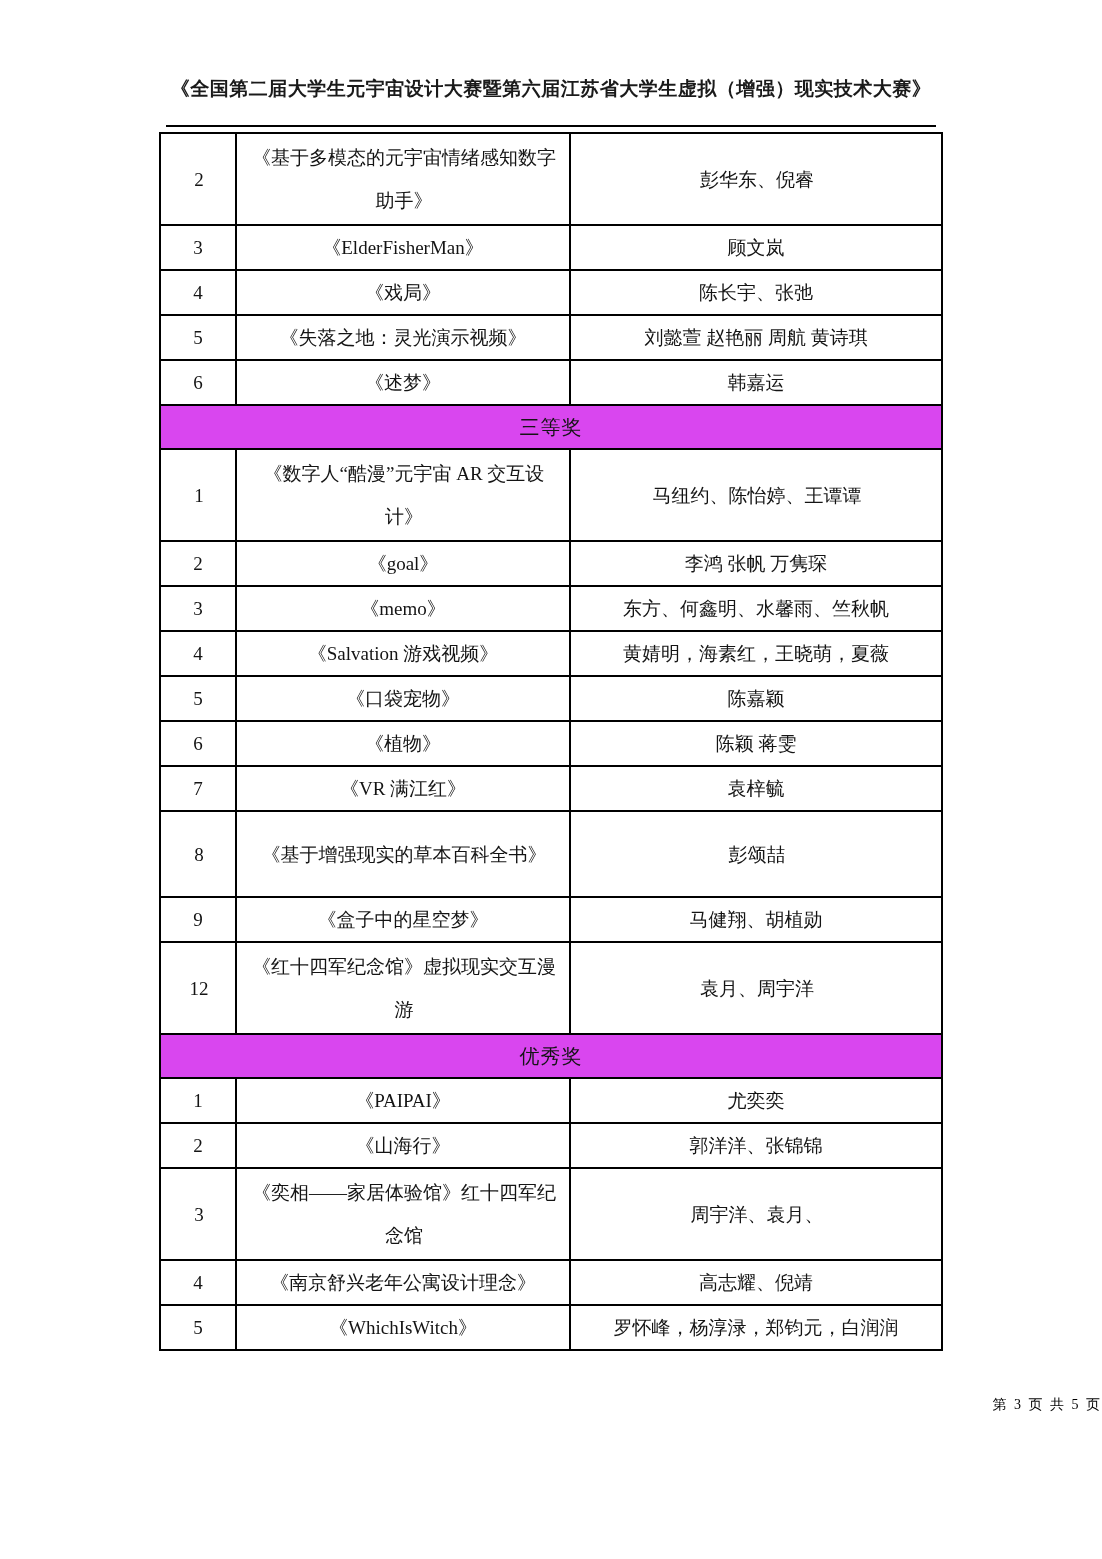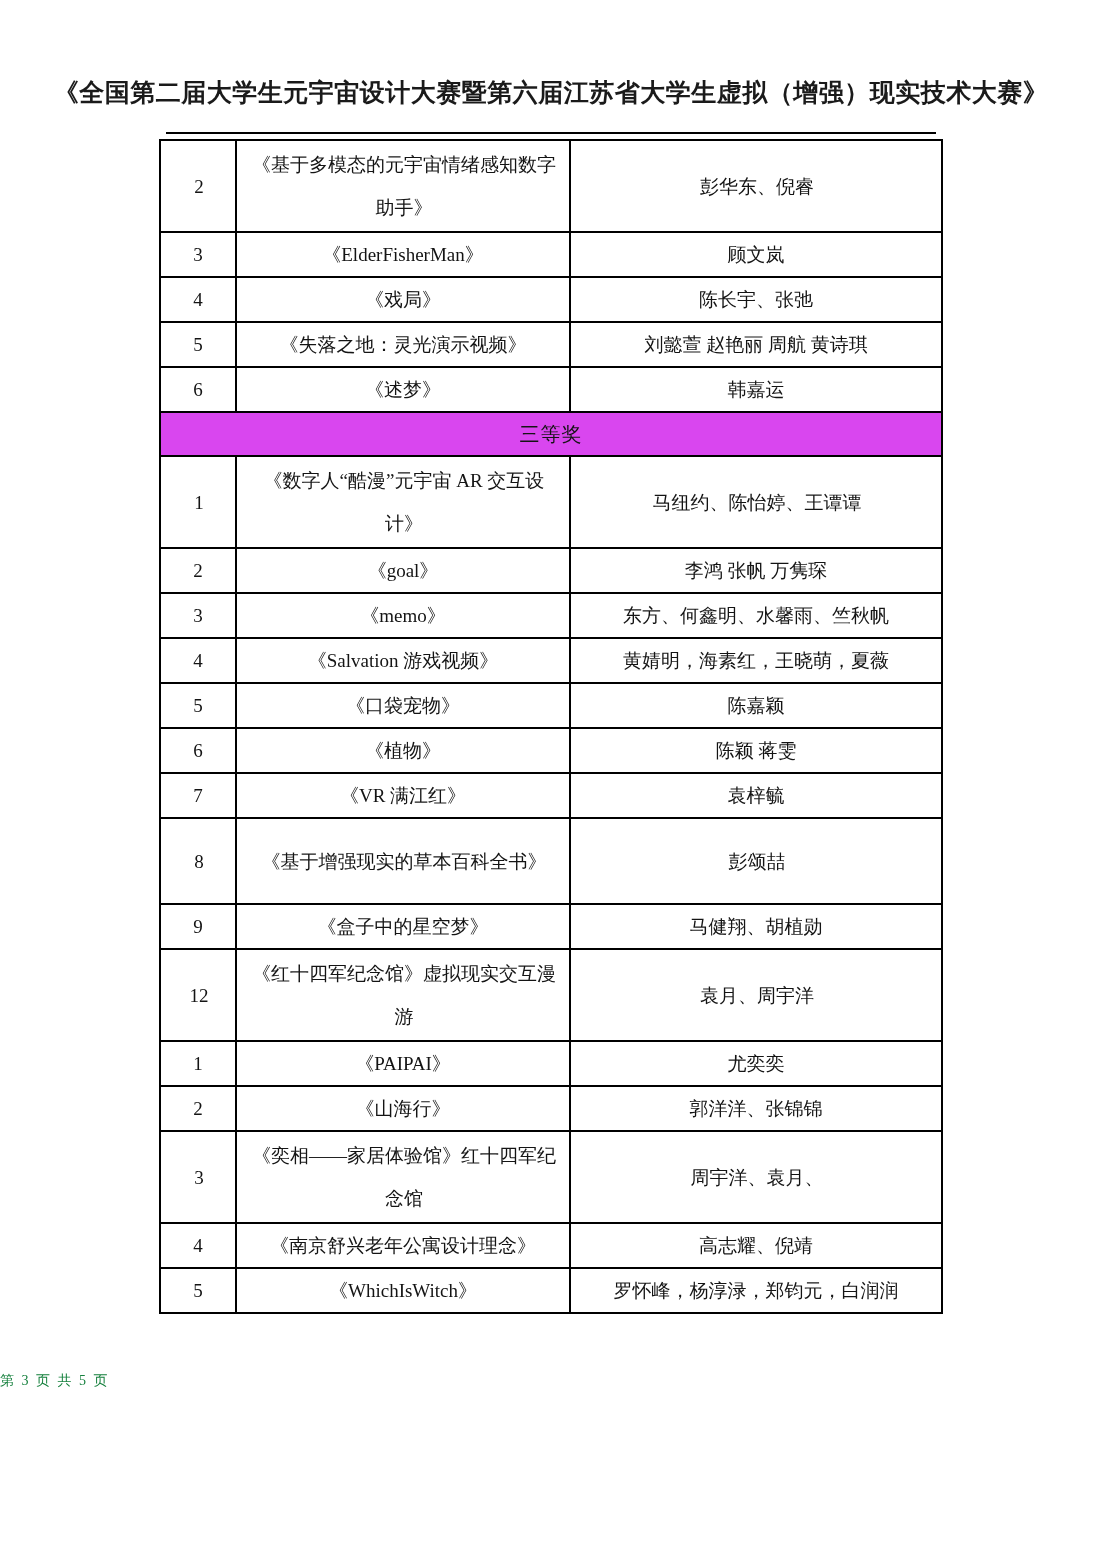--- a/index.html
+++ b/index.html
@@ -11,21 +11,21 @@
     width: 1102px;
     height: 1559px;
     position: relative;
     font-family: "Liberation Serif", "DejaVu Serif", serif;
     color: #141414;
   }
   .page-header {
     padding-top: 76px;
     text-align: center;
     font-weight: bold;
-    font-size: 25px;
+    font-size: 19px;
     letter-spacing: 0.5px;
     color: #1a1a1a;
   }
   .header-rule {
     width: 770px;
     margin: 23px auto 5px auto;
     border: 0;
     border-top: 2.5px solid #000;
     height: 0;
   }
@@ -49,24 +49,24 @@
   table.awards tr.section { height: 44px; }
   table.awards tr.section td {
     background: #d946ef;
     font-size: 20px;
     letter-spacing: 1px;
   }
   .col-no { width: 52px; }
   .col-title { width: 310px; }
   .col-winners { width: 348px; }
   .page-footer {
-    margin-top: 58px;
-    text-align: left;
+    margin-top: 45px;
+    text-align: right;
     font-size: 14px;
-    color: #15803d;
+    color: #000000;
     letter-spacing: 2px;
   }
 </style>
 </head>
 <body>
 
 <div class="page-header">《全国第二届大学生元宇宙设计大赛暨第六届江苏省大学生虚拟（增强）现实技术大赛》</div>
 
 <hr class="header-rule">
 
@@ -143,20 +143,23 @@
       <tr>
         <td class="col-no">9</td>
         <td class="col-title">《盒子中的星空梦》</td>
         <td class="col-winners">马健翔、胡植勋</td>
       </tr>
       <tr class="tall">
         <td class="col-no">12</td>
         <td class="col-title">《红十四军纪念馆》虚拟现实交互漫游</td>
         <td class="col-winners">袁月、周宇洋</td>
       </tr>
+      <tr class="section">
+        <td colspan="3">优秀奖</td>
+      </tr>
       <tr>
         <td class="col-no">1</td>
         <td class="col-title">《PAIPAI》</td>
         <td class="col-winners">尤奕奕</td>
       </tr>
       <tr>
         <td class="col-no">2</td>
         <td class="col-title">《山海行》</td>
         <td class="col-winners">郭洋洋、张锦锦</td>
       </tr>

